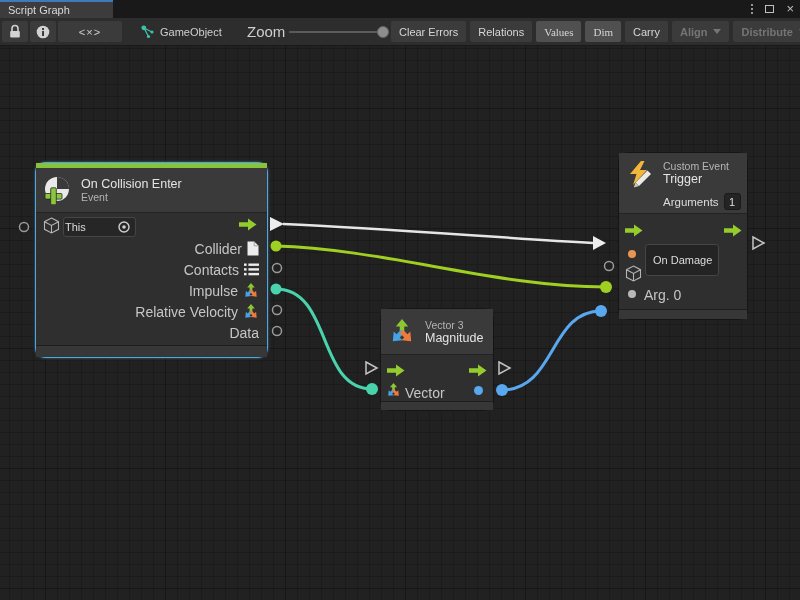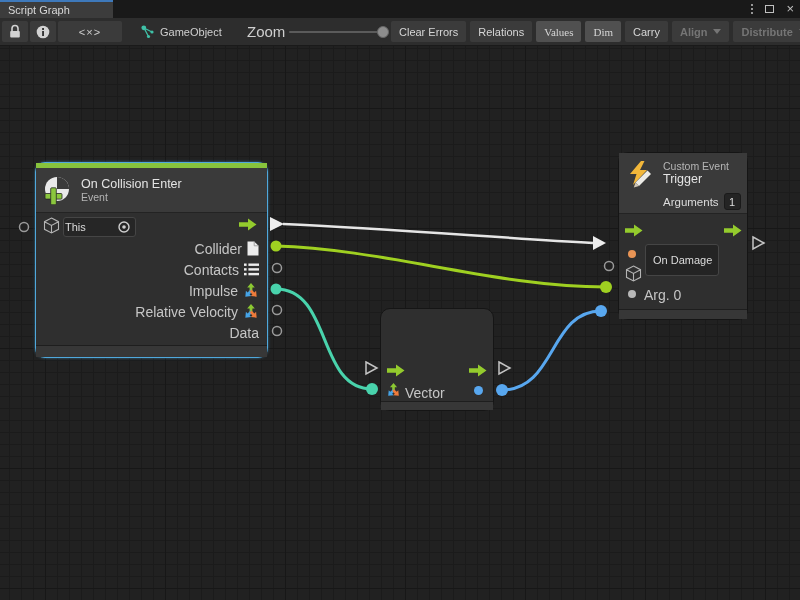--- a/index.html
+++ b/index.html
@@ -214,20 +214,31 @@
           </svg>
         </div>
         <div class="oce-row">
           <span class="plabel">Data</span>
         </div>
       </div>
       <div class="nfoot" style="height:12px;"></div>
     </div>
 
     <div class="node" style="left:380px;top:262px;width:114px;height:103px;">
+      <div class="nhead v3m-head">
+        <svg width="26" height="28" viewBox="0 0 16 16">
+          <path d="M8,0 L11.8,4.6 H9.4 V8.6 H6.6 V4.6 H4.2 Z" fill="#8bc832"></path>
+          <path d="M8,0 L11.8,4.6 H9.4 V8.6 H6.6 V4.6 H4.2 Z" fill="#45a3e5" transform="rotate(225 8 8)"></path>
+          <path d="M8,0 L11.8,4.6 H9.4 V8.6 H6.6 V4.6 H4.2 Z" fill="#ee7b3b" transform="rotate(135 8 8)"></path>
+        </svg>
+        <div>
+          <div class="nsub">Vector 3</div>
+          <div class="ntitle">Magnitude</div>
+        </div>
+      </div>
       <svg width="18" height="13" viewBox="0 0 18 13" style="position:absolute;left:6px;top:55px;">
         <path d="M0,4.2 H9 V0.5 L17.5,6.5 L9,12.5 V8.8 H0 Z" fill="#94cb2d"></path>
       </svg>
       <svg width="18" height="13" viewBox="0 0 18 13" style="position:absolute;right:6px;top:55px;">
         <path d="M0,4.2 H9 V0.5 L17.5,6.5 L9,12.5 V8.8 H0 Z" fill="#94cb2d"></path>
       </svg>
       <svg width="15" height="15" viewBox="0 0 16 16" style="position:absolute;left:5px;top:74px;">
         <path d="M8,0 L11.8,4.6 H9.4 V8.6 H6.6 V4.6 H4.2 Z" fill="#8bc832"></path>
         <path d="M8,0 L11.8,4.6 H9.4 V8.6 H6.6 V4.6 H4.2 Z" fill="#45a3e5" transform="rotate(225 8 8)"></path>
         <path d="M8,0 L11.8,4.6 H9.4 V8.6 H6.6 V4.6 H4.2 Z" fill="#ee7b3b" transform="rotate(135 8 8)"></path>

